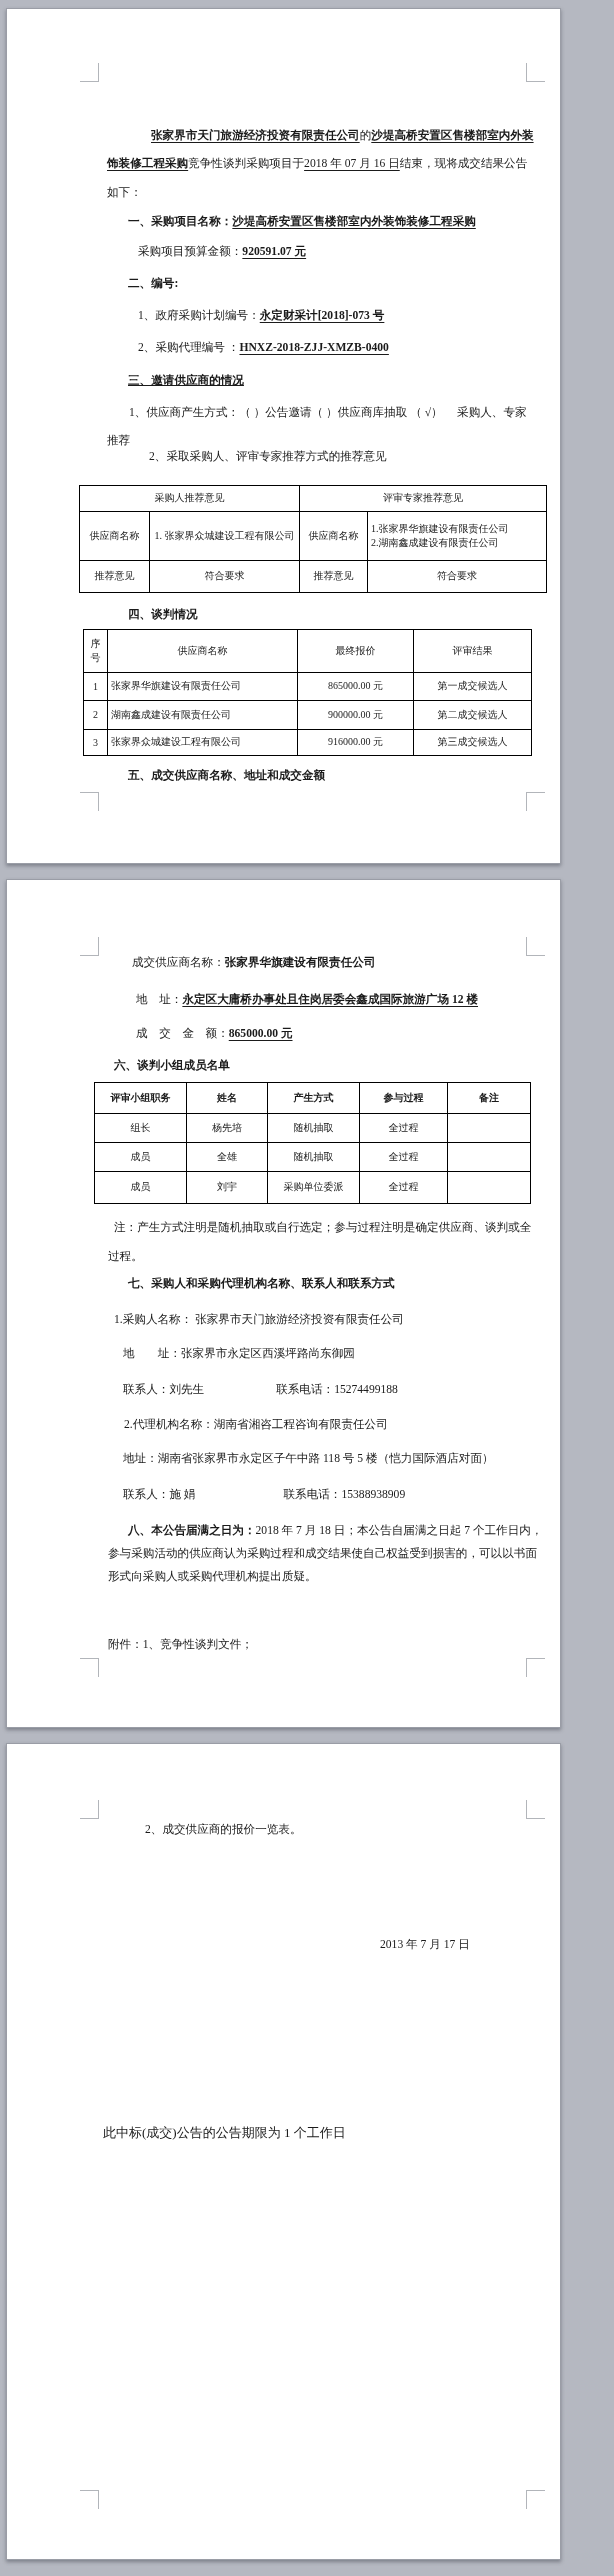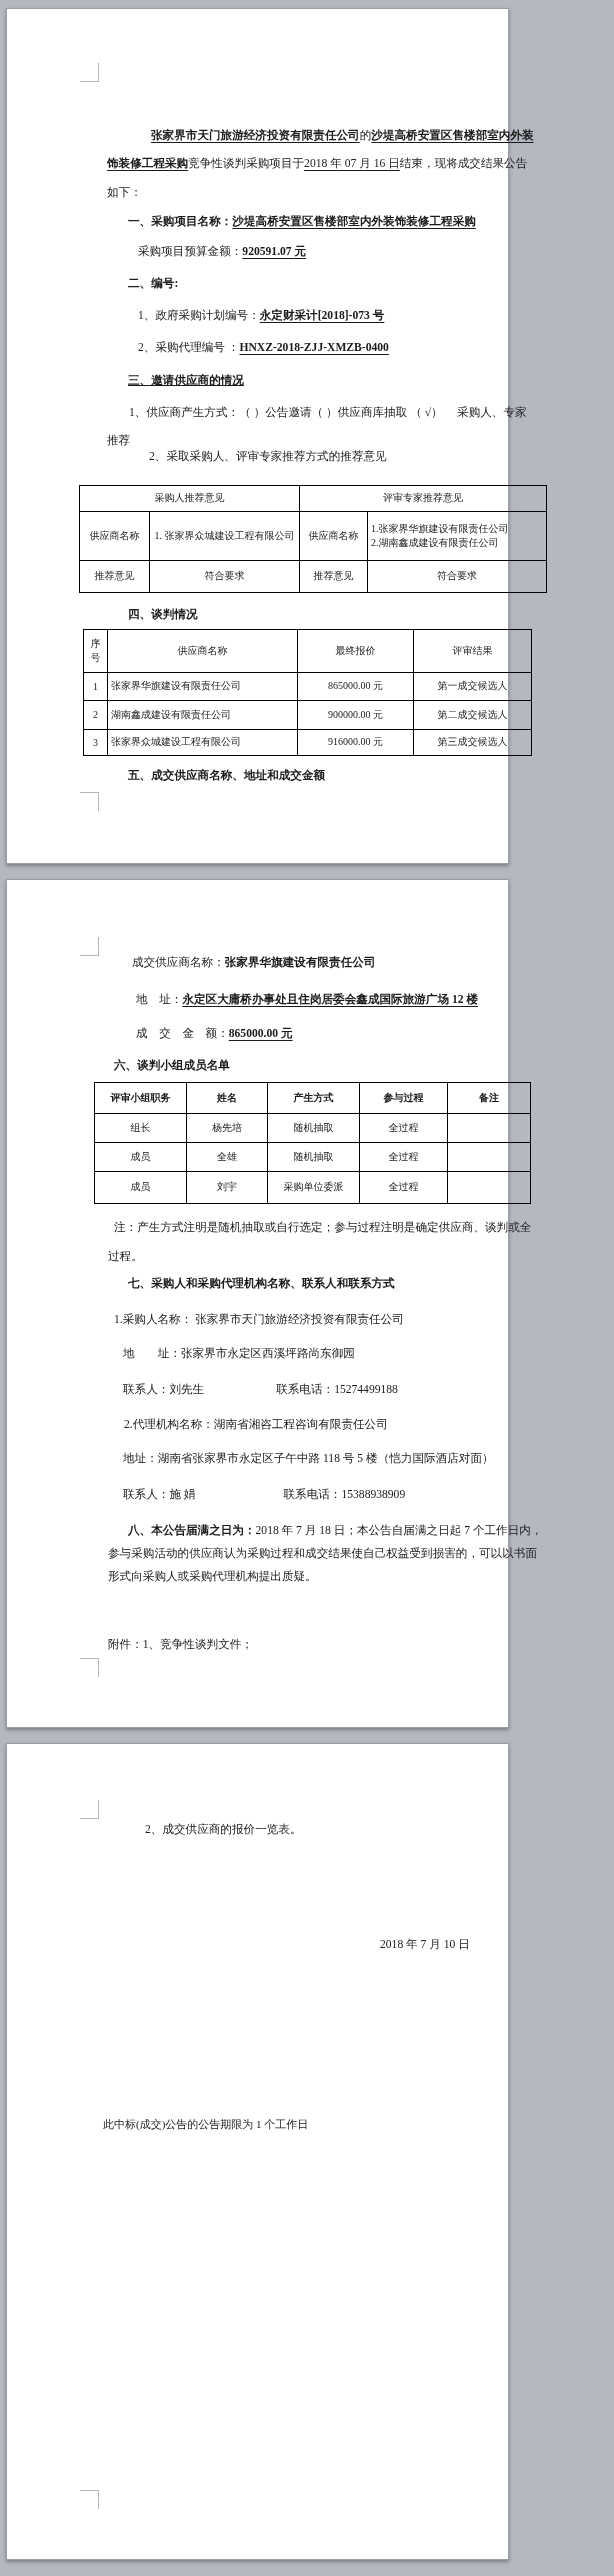--- a/index.html
+++ b/index.html
@@ -1,18 +1,18 @@
 <!DOCTYPE html>
 <html style="font-size:12px"><head>
 <meta charset="utf-8">
 <style>
   html,body{margin:0;padding:0;background:#b5b8c1;}
   body{width:615px;font-family:"Liberation Serif","DejaVu Serif",serif;}
   .canvas{position:relative;width:615px;height:2576px;overflow:hidden;}
-  .page{position:absolute;left:6px;width:503px;background:#ffffff;border:0.7px solid #9a9da6;
+  .page{position:absolute;left:6px;width:555px;background:#ffffff;border:0.7px solid #9a9da6;
         box-shadow:0 1.5px 3.7px rgba(55,60,70,.45);box-sizing:border-box;}
   #page1{top:7.5px;height:856px;}
   #page2{top:879px;height:849px;padding-left:40px;}
   #page3{top:1743px;height:817px;}
   .abs{position:absolute;}
   .t{font-size:11.6px;line-height:28.5px;color:#1b1b1b;white-space:nowrap;}
   .p{font-size:11.6px;line-height:28.5px;color:#1b1b1b;}
   .b{font-weight:bold;}
   .u{text-decoration:underline;text-underline-offset:3px;}
   .mark{position:absolute;width:18px;height:18px;}
@@ -197,22 +197,22 @@
     <div class="mark mk-bl abs" style="left:73px;top:778px;"></div>
     <div class="mark mk-br abs" style="left:519px;top:778px;"></div>
   </div>
 
   <div class="page" id="page3">
     <div class="mark mk-tl abs" style="left:73px;top:56px;"></div>
     <div class="mark mk-tr abs" style="left:519px;top:56px;"></div>
 
     <div class="t abs" style="left:138px;top:72px;">2、成交供应商的报价一览表。</div>
 
-    <div class="t abs" style="left:373px;top:187px;">2018 年 7 月 10 日</div>
-
-    <div class="t abs" style="left:96px;top:366px;font-size:11px;">此中标(成交)公告的公告期限为 1 个工作日</div>
+    <div class="t abs" style="left:373px;top:187px;">2013 年 7 月 17 日</div>
+
+    <div class="t abs" style="left:96px;top:375px;font-size:13px;">此中标(成交)公告的公告期限为 1 个工作日</div>
 
     <div class="mark mk-bl abs" style="left:73px;top:746px;"></div>
     <div class="mark mk-br abs" style="left:519px;top:746px;"></div>
   </div>
 
 </div>
 
 
 </body></html>

